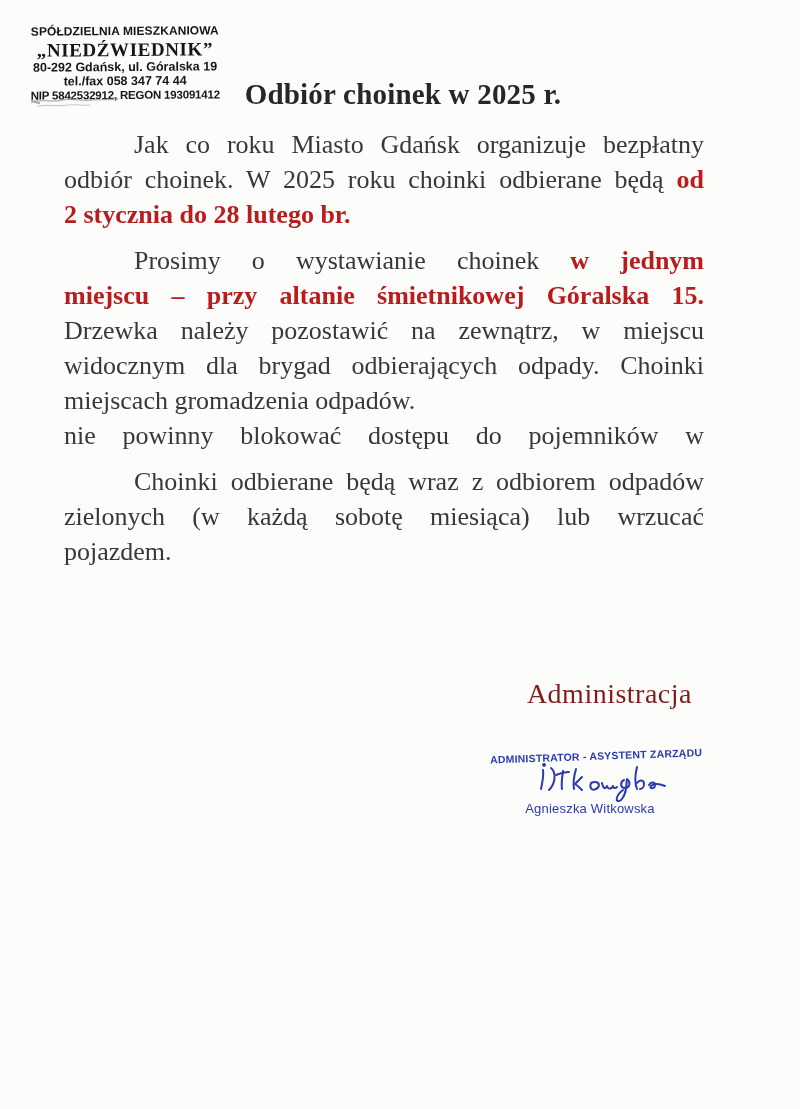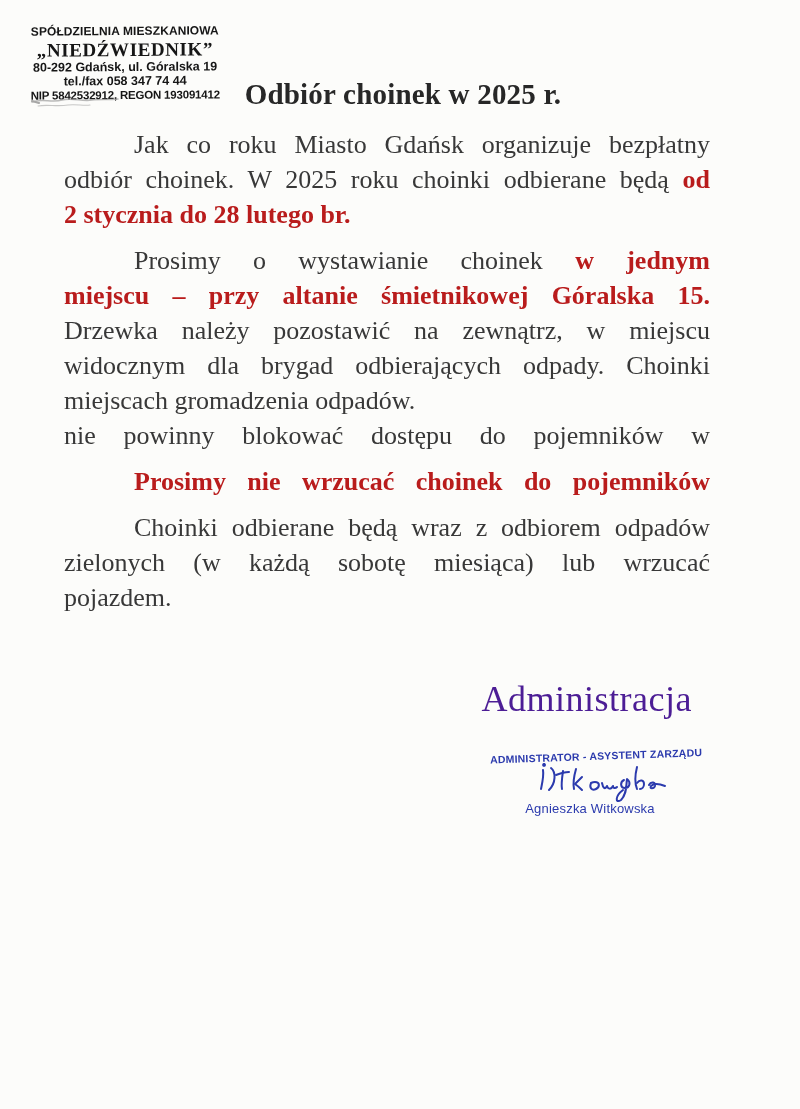--- a/index.html
+++ b/index.html
@@ -20,32 +20,32 @@
   .lh3,.lh4{font-size:12.5px;font-weight:bold;line-height:14px;}
   .lh5{font-size:11.5px;font-weight:bold;line-height:14px;letter-spacing:-.2px;}
   .smudge{position:absolute;left:30px;top:95px;opacity:.6;}
   
   .title{
     position:absolute;left:0;right:0;top:78px;margin:0;text-align:center;
     font-size:29px;font-weight:bold;color:#272727;letter-spacing:.2px;
   }
   
   .docbody{position:absolute;left:64px;top:127px;width:650px;}
-  .para{margin:0 4px 11px 0;}
+  .para{margin:0 10px 11px 0;}
   .line{
     font-size:26px;line-height:35px;white-space:nowrap;
     text-align:justify;text-align-last:justify;white-space:normal;
   }
   .line.first{padding-left:70px;}
   .line.last{text-align-last:left;}
   .b{font-weight:bold;color:#b91c1c;}
   
   .signoff{
     position:absolute;top:678px;right:114px;
-    font-size:36px;color:#4c1d95;letter-spacing:.5px;
+    font-size:28px;color:#7f1d1d;letter-spacing:.5px;
   }
   
   .stamp{
     position:absolute;left:490px;top:750px;width:200px;text-align:center;
     color:#2b3aad;font-family:"Liberation Sans","DejaVu Sans",sans-serif;
   }
   .role{
     font-size:10.5px;font-weight:bold;letter-spacing:.2px;
     transform:rotate(-2deg);white-space:nowrap;
   }
@@ -102,23 +102,20 @@
       </div>
       <div class="line last">
         <span>miejscach gromadzenia odpadów.</span>
       </div>
       <div class="line">
         <span>nie powinny blokować dostępu do pojemników w</span>
       </div>
     </section>
 
     <section class="para">
-      <div class="line first b">
-        <span>Prosimy nie wrzucać choinek do pojemników</span>
-      </div>
     </section>
 
     <section class="para">
       <div class="line first">
         <span>Choinki odbierane będą wraz z odbiorem odpadów</span>
       </div>
       <div class="line">
         <span>zielonych (w każdą sobotę miesiąca) lub wrzucać</span>
       </div>
       <div class="line last">

